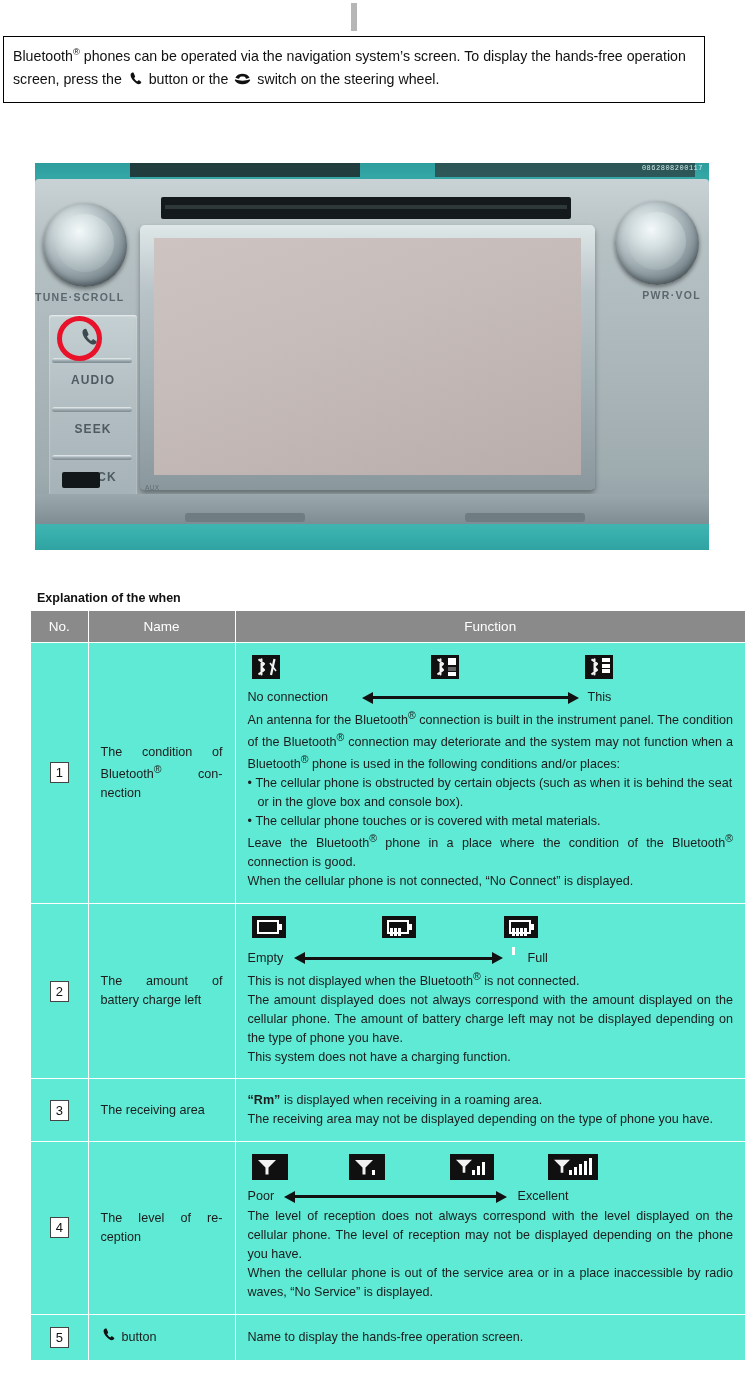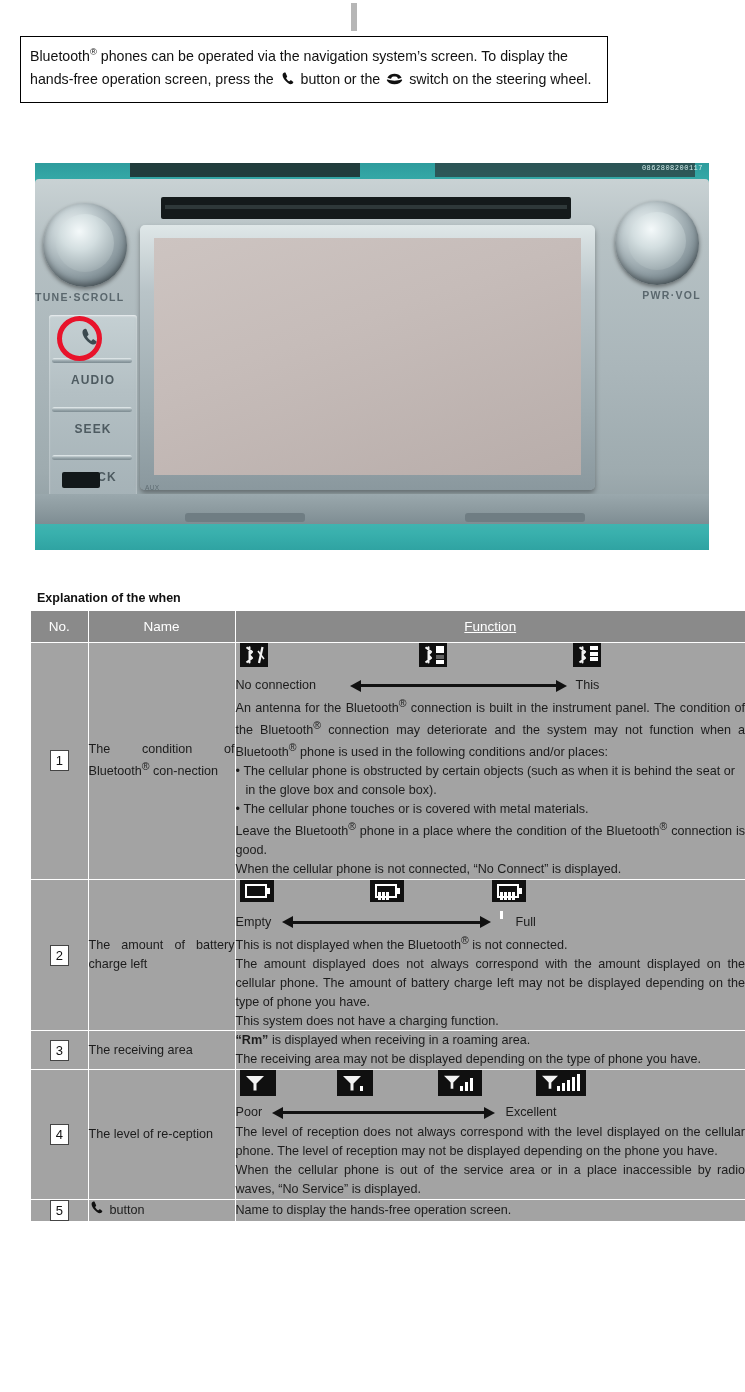--- a/index.html
+++ b/index.html
@@ -44,23 +44,23 @@
     font-size: 16.5px;
     font-weight: bold;
     letter-spacing: 0.3px;
     padding-left: 11px;
     color: #000;
   }
 
   
   .intro-box {
     position: absolute;
-    left: 20px;
+    left: 3px;
     top: 36px;
-    width: 588px;
+    width: 702px;
     box-sizing: border-box;
     border: 1.6px solid #000;
     padding: 8px 9px 9px 9px;
     background: #fff;
   }
   .intro-text {
     font-size: 14.2px;
     line-height: 1.63;
     color: #111;
   }
@@ -247,27 +247,27 @@
   table.icon-table th {
     background: #8a8a8a;
     color: #ffffff;
     font-weight: normal;
     font-size: 13.5px;
     height: 29px;
     border-right: 1px solid #ffffff;
     text-align: center;
     vertical-align: middle;
   }
-  table.icon-table th:last-child { border-right: none; text-decoration: underline; }
+  table.icon-table th:last-child { border-right: none; }
   table.icon-table td {
-    background: #a3a3a3;
+    background: #5eead4;
     border-top: 1px solid #ffffff;
     border-right: 1px solid #ffffff;
     vertical-align: middle;
-    padding: 0;
+    padding: 12px;
   }
   table.icon-table td:last-child { border-right: none; }
   .col-no { width: 57px; }
   .col-name { width: 147px; }
   .col-func { width: 510px; }
 
   .no-cell { text-align: center; vertical-align: middle; }
   .no-box {
     display: inline-block;
     border: 1px solid #444;

